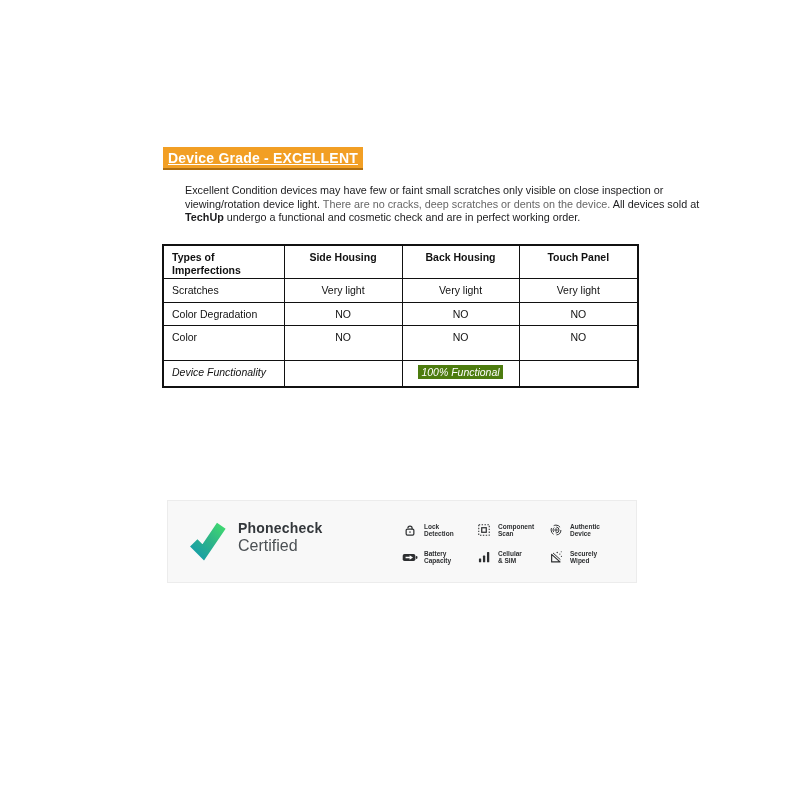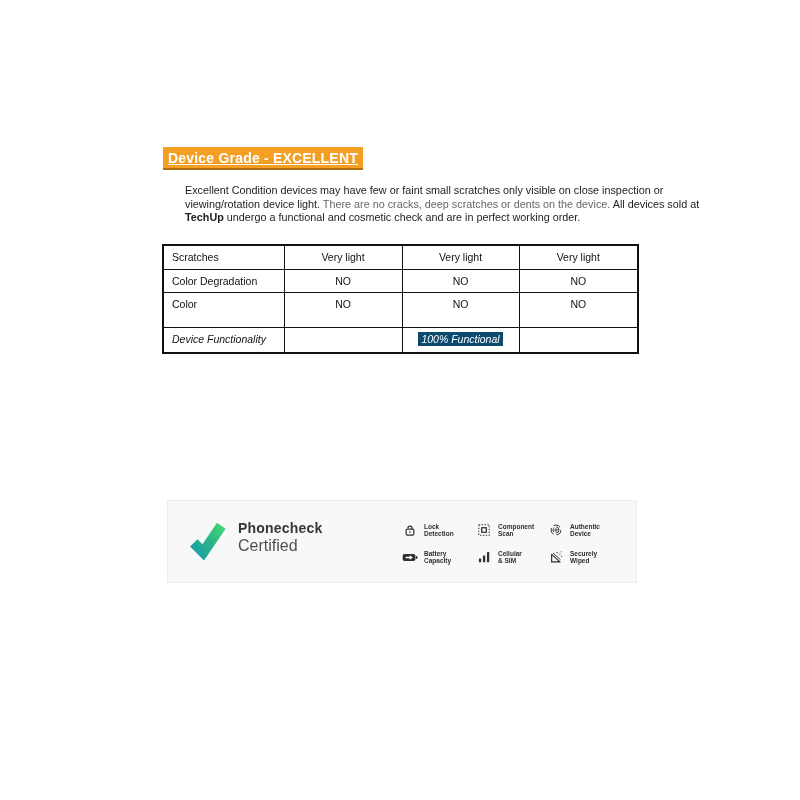--- a/index.html
+++ b/index.html
@@ -22,21 +22,21 @@
   
   table.imp{position:absolute;left:162px;top:244px;border-collapse:collapse;
             table-layout:fixed;font-size:10.5px;line-height:12.5px;color:#111;}
   table.imp{border:2px solid #111;}
   table.imp th,table.imp td{border:1px solid #111;vertical-align:top;
             padding:5px 4px 2px 4px;text-align:center;overflow:hidden;}
   table.imp th{font-weight:bold;}
   table.imp th.first,table.imp td.first{text-align:left;padding-left:8px;}
   tr.r-head{height:31px;} tr.r-1{height:24px;padding-left:24px;} tr.r-2{height:23px;}
   tr.r-3{height:23px;} tr.r-4{height:35px;} tr.r-5{height:26px;font-style:italic;}
-  .hl{background:#0c4a6e;color:#ffffff;padding:1px 3px;}
+  .hl{background:#4d7c0f;color:#ffffff;padding:1px 3px;}
 
   
   .badge{position:absolute;left:167px;top:500px;width:470px;height:83px;
          background:#f8f8f8;border:1px solid #ececec;box-sizing:border-box;}
   .pc-logo{position:absolute;left:21px;top:17px;}
   .pc-text{position:absolute;left:70px;top:19px;}
   .pc-brand{font-size:14px;font-weight:bold;color:#33373b;letter-spacing:0.2px;}
   .pc-sub{font-size:16px;color:#4b5054;margin-top:1px;}
   .features{position:absolute;left:234px;top:16px;display:grid;
             grid-template-columns:74px 72px 72px;grid-template-rows:26px 26px;
@@ -59,20 +59,26 @@
   </div>
 
   <table class="imp">
     <colgroup>
         <col style="width:121px">
         <col style="width:118px">
         <col style="width:117px">
         <col style="width:119px">
       </colgroup>
     <tbody>
+        <tr class="r-head">
+      <th class="first">Types of Imperfections</th>
+      <th>Side Housing</th>
+      <th>Back Housing</th>
+      <th>Touch Panel</th>
+    </tr>
     <tr class="r-1">
       <td class="first">Scratches</td>
       <td>Very light</td>
       <td>Very light</td>
       <td>Very light</td>
     </tr>
     <tr class="r-3">
       <td class="first">Color Degradation</td>
       <td>NO</td>
       <td>NO</td>

